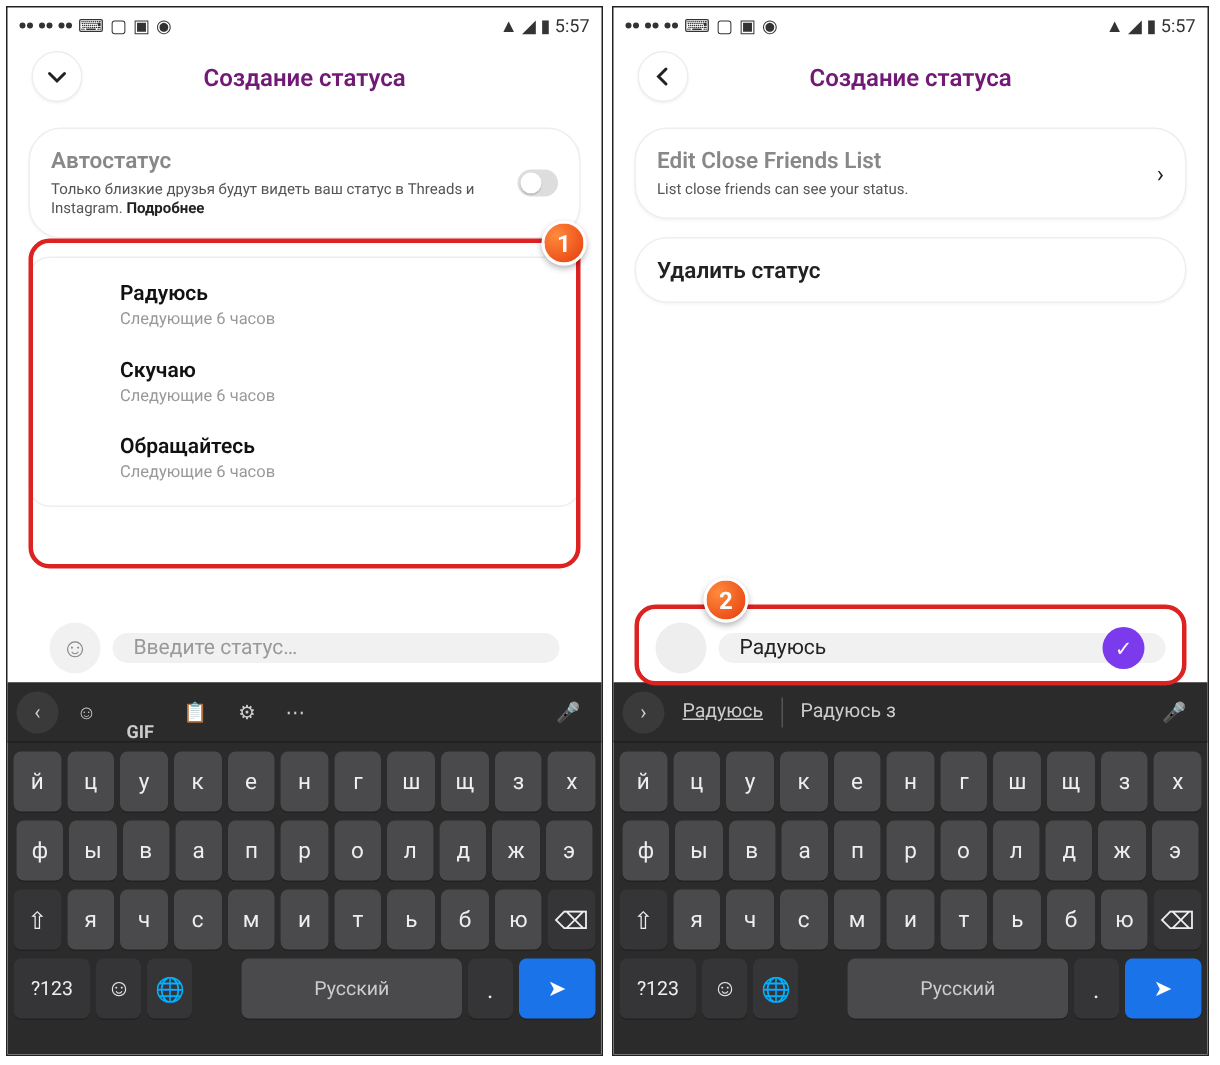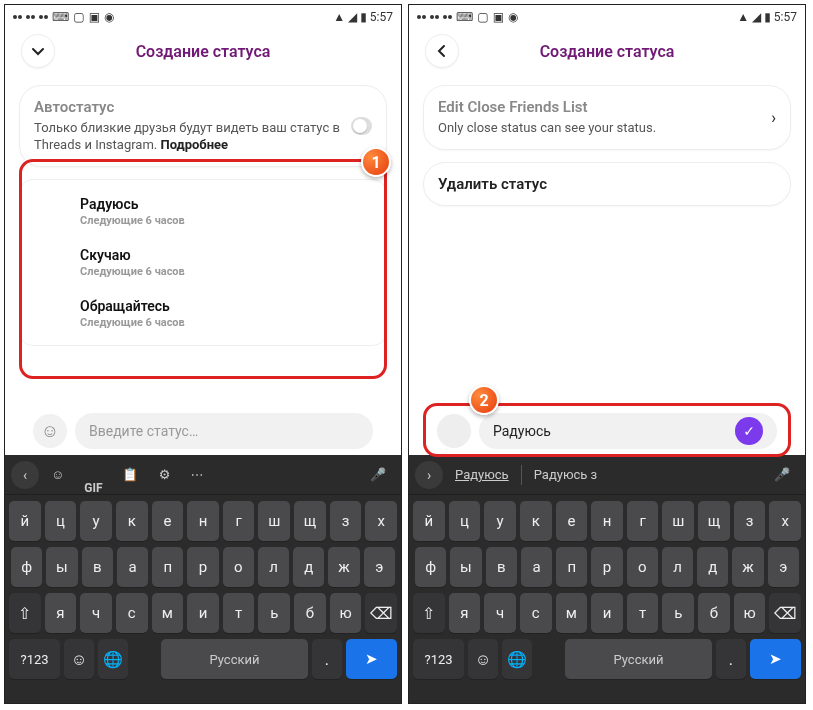--- a/index.html
+++ b/index.html
@@ -12,34 +12,34 @@
   .dot { width: 4px; height: 4px; background: #333; border-radius: 50%; display:inline-block; }
   .dots { display:inline-flex; gap:1px; align-items:center; }
   .header { height: 48px; display: flex; align-items: center; padding: 0 16px; }
   .hbtn { width: 34px; height: 34px; border-radius: 50%; border: 1px solid #eee; background: #fff; box-shadow: 0 1px 2px rgba(0,0,0,0.06); display:flex; align-items:center; justify-content:center; font-size:16px; color:#222; }
   .htitle { flex:1; text-align:center; font-weight:600; font-size:16px; color:#701a75; }
   .content { flex:1; padding: 10px 14px 0; position: relative; }
   .card { border:1px solid #eee; border-radius:22px; padding:12px 14px; background:#fff; box-shadow:0 1px 2px rgba(0,0,0,0.04); margin-bottom:12px; }
   .card-row { display:flex; align-items:center; }
   .card-title { font-weight:600; font-size:15px; color:#888; }
   .card-title.strong { color:#222; }
-  .card-sub { font-size:13px; color:#555; margin-top:4px; line-height:1.3; }
+  .card-sub { font-size:10px; color:#555; margin-top:4px; line-height:1.3; }
   .card-sub .more { font-weight:700; color:#222; }
   .toggle { margin-left:auto; width:34px; height:18px; background:#ddd; border-radius:9px; position:relative; }
   .toggle::after { content:""; position:absolute; left:2px; top:2px; width:14px; height:14px; background:#fff; border-radius:50%; box-shadow:0 1px 1px rgba(0,0,0,0.2); }
   .chev { margin-left:auto; color:#222; font-size:16px; }
   .bigcard { border:1px solid #eee; border-radius:14px; background:#fff; padding: 6px 0; position: relative; }
   .opt { padding:10px 20px 10px 60px; }
   .opt .t { font-weight:600; font-size:14px; color:#111; }
-  .opt .s { font-size:11px; color:#999; margin-top:2px;font-weight:bold; }
+  .opt .s { font-size:11px; color:#999; margin-top:2px; }
   .redframe { position:absolute; border:3px solid #d22; border-radius:14px; pointer-events:none; }
   .badge { position:absolute; width:30px; height:30px; border-radius:50%; background: radial-gradient(circle at 30% 30%, #ff8a3c, #e53b0d); border:2px solid #fff; box-shadow:0 2px 4px rgba(0,0,0,0.3); color:#fff; font-weight:700; font-size:16px; display:flex; align-items:center; justify-content:center; z-index:5; }
   .inputbar { position:absolute; left:14px; right:14px; bottom:6px; display:flex; align-items:center; gap:8px; }
   .emoji-btn { width:34px; height:34px; border-radius:50%; background:#f1f1f1; display:flex; align-items:center; justify-content:center; font-size:18px; color:#888; }
-  .input-pill { flex:1; height:36px; border-radius:18px; background:#f1f1f1; display:flex; align-items:center; padding:0 14px; font-size:14px; color:#999; }
+  .input-pill { flex:1; height:20px; border-radius:18px; background:#f1f1f1; display:flex; align-items:center; padding:0 14px; font-size:14px; color:#999; }
   .input-pill.filled { color:#222; justify-content:space-between; }
   .check { width:28px; height:28px; border-radius:50%; background:#7c3aed; display:flex; align-items:center; justify-content:center; color:#fff; font-size:14px; }
   .content-area { position: relative; height: 100%; }
   .kbwrap { height: 248px; background:#2b2b2c; display:flex; flex-direction:column; }
   .sugg { height:40px; background:#2b2b2c; display:flex; align-items:center; padding:0 6px; gap:4px; border-bottom:1px solid #1f1f1f; }
   .sugg .circ { width:28px; height:28px; border-radius:50%; background:#3a3a3b; display:flex; align-items:center; justify-content:center; color:#ccc; font-size:14px; }
   .sugg .item { color:#ccc; font-size:13px; padding:0 8px; }
   .sugg .item.u { text-decoration: underline; }
   .sugg .sep { width:1px; height:20px; background:#555; }
   .sugg .sp { flex:1; }
@@ -238,21 +238,21 @@
       <div class="htitle">Создание статуса</div>
       <div style="width:34px"></div>
     </div>
 
     <div class="content">
       <div class="content-area">
         <div class="card">
           <div class="card-row">
             <div>
               <div class="card-title">Edit Close Friends List</div>
-              <div class="card-sub">Only close status can see your status.</div>
+              <div class="card-sub">List close friends can see your status.</div>
             </div>
             <div class="chev">›</div>
           </div>
         </div>
 
         <div class="card">
           <div class="card-title strong">Удалить статус</div>
         </div>
 
         <div class="redframe" style="left:0; right:0; bottom:-2px; height:54px;"></div>

